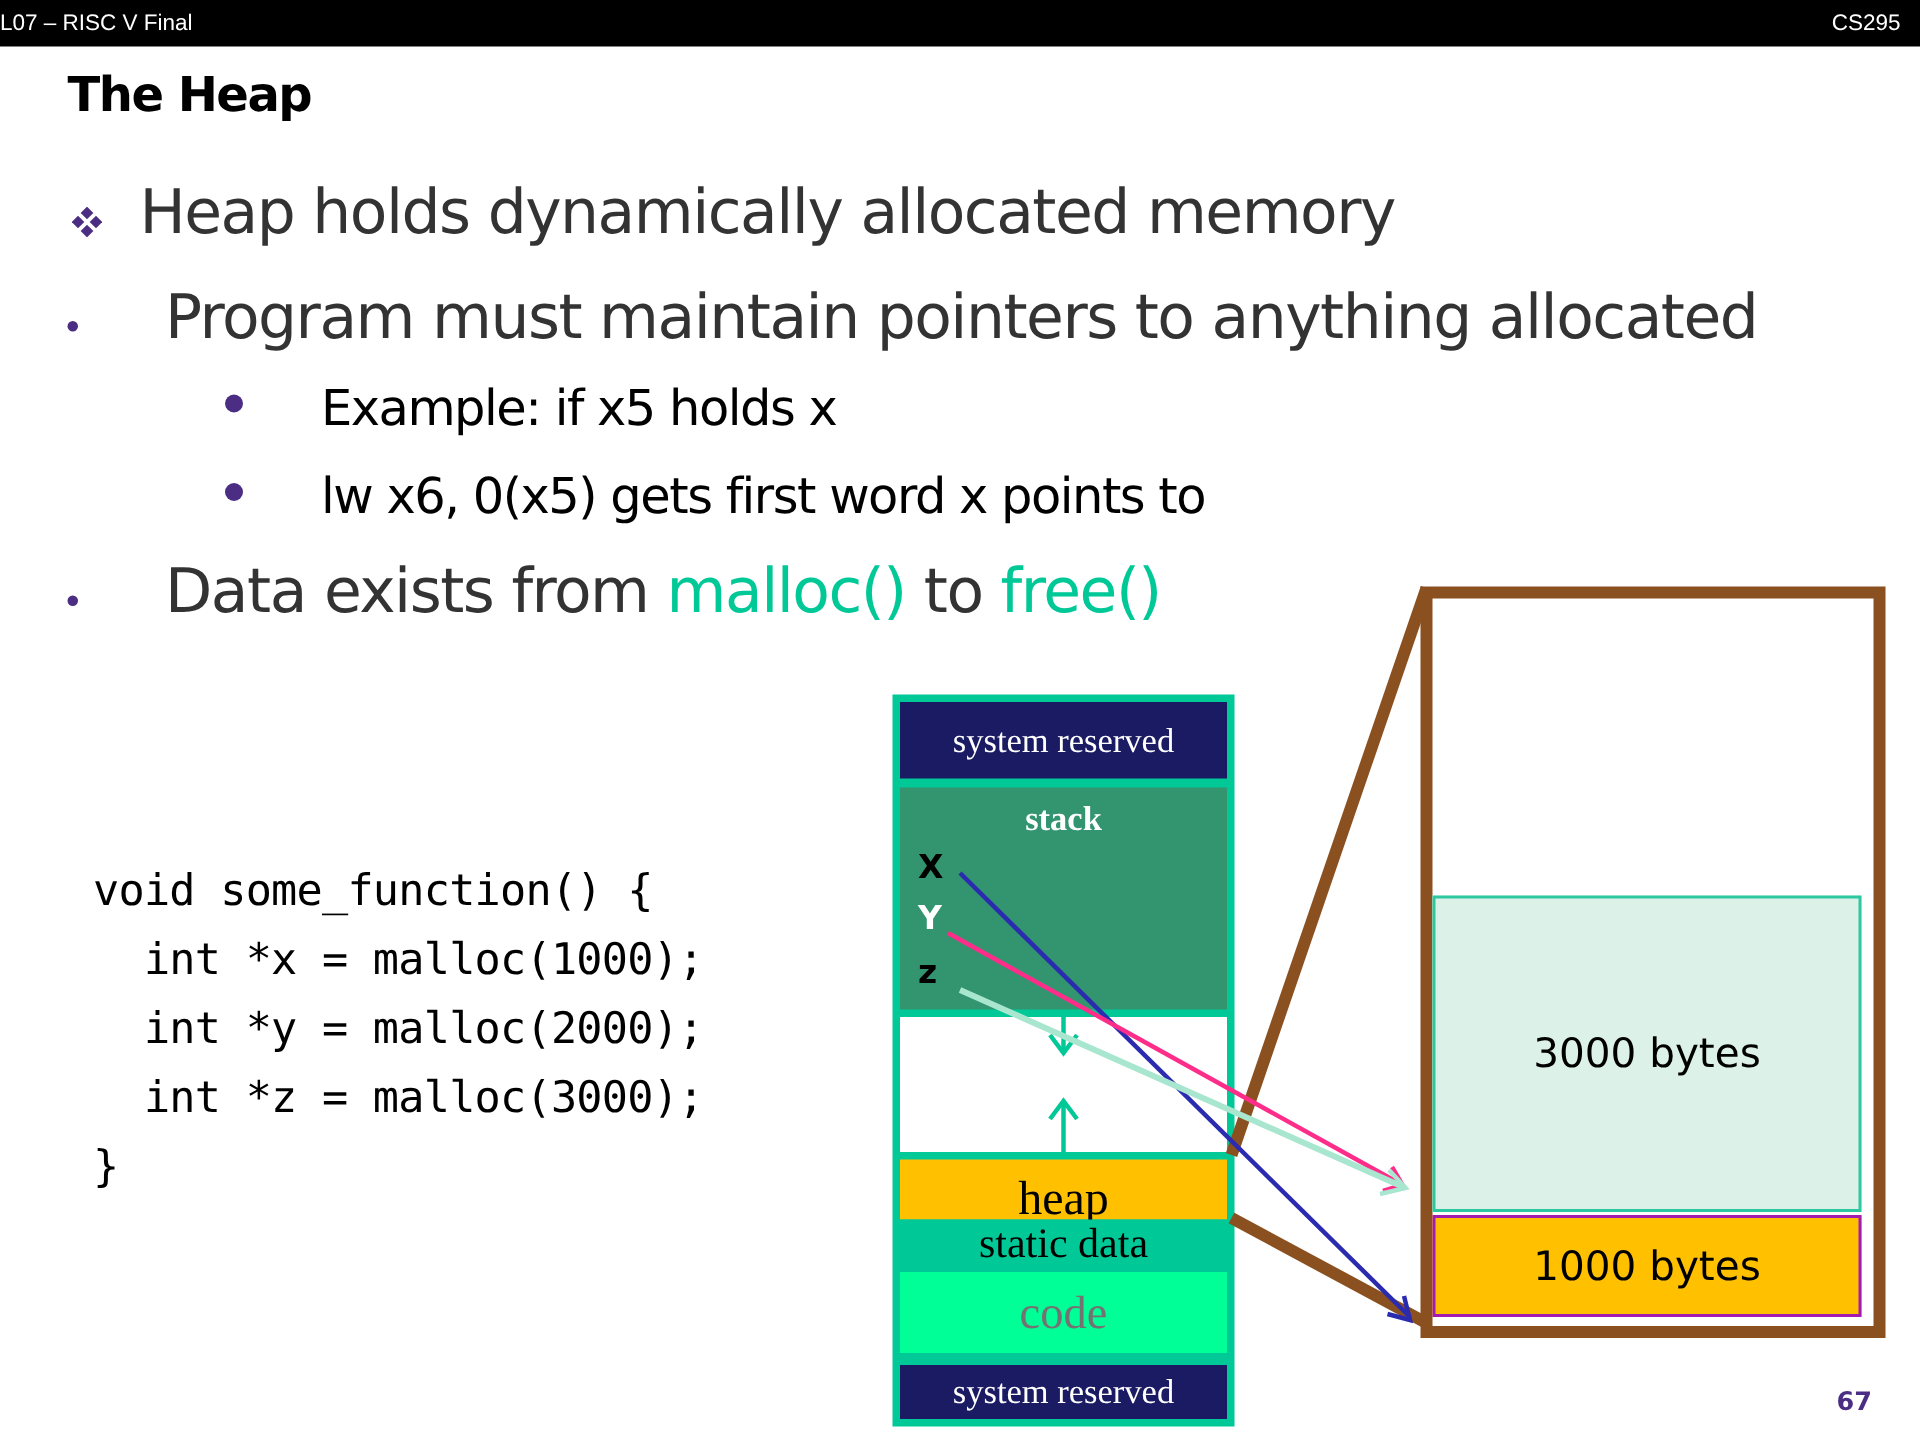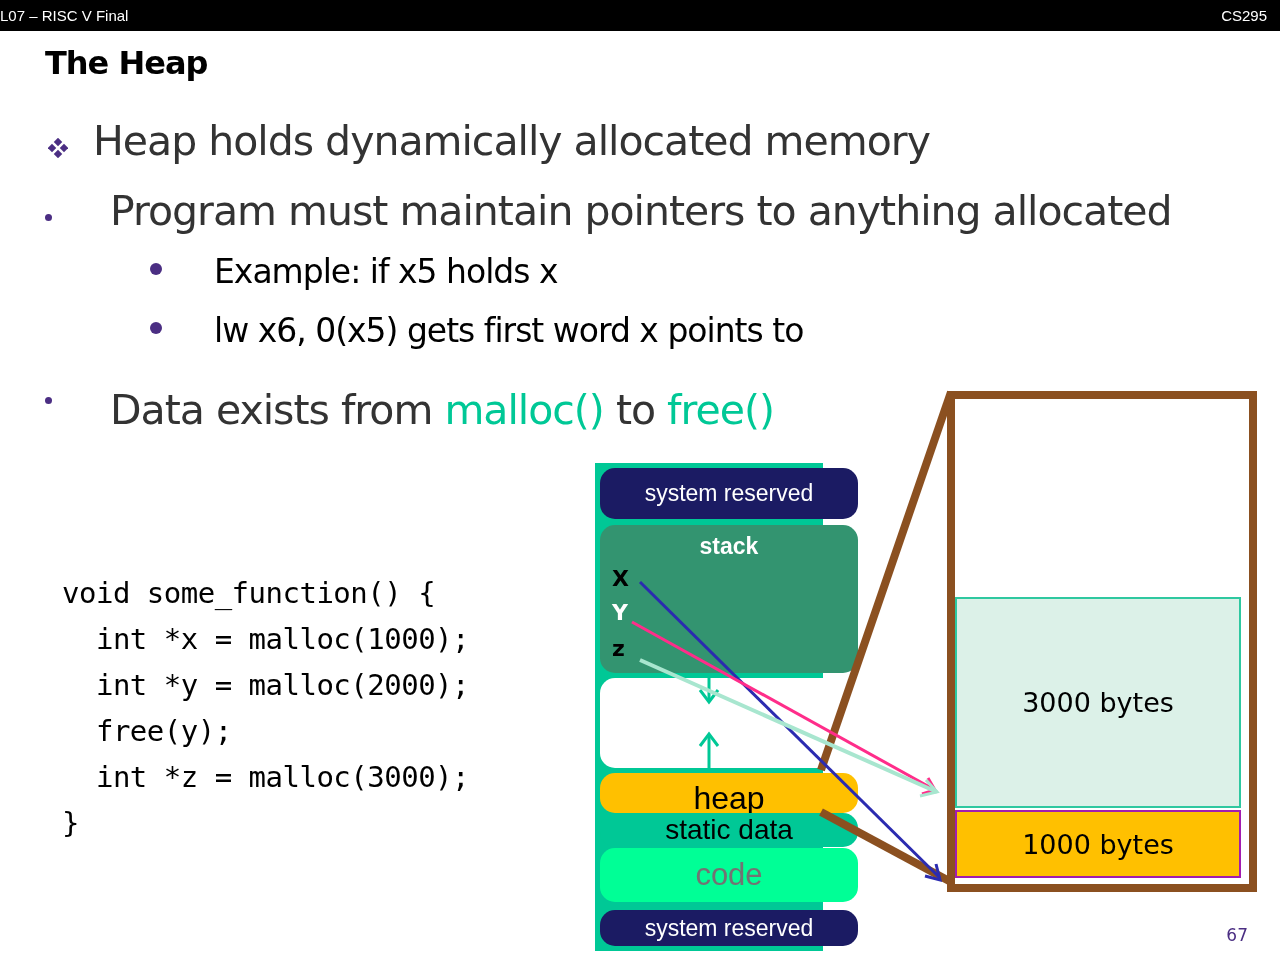--- a/index.html
+++ b/index.html
@@ -7,41 +7,41 @@
          font-family:"DejaVu Sans", sans-serif; }
   .topbar { position:absolute; left:0; top:0; width:1280px; height:31px; background:#000; color:#fff; }
   .topbar .center { position:absolute; left:0; right:0; top:7px; font-family:"Liberation Sans", sans-serif; font-size:15px; }
   .topbar .right { position:absolute; right:13px; top:7px; font-family:"Liberation Sans", sans-serif; font-size:15px;text-align:center; }
   .title { position:absolute; left:45px; top:44px; font-family:"DejaVu Sans", sans-serif; font-weight:bold; font-size:32px; color:#000; letter-spacing:-1px; }
   .line { position:absolute; color:#333; font-family:"DejaVu Sans", sans-serif; white-space:nowrap; }
   .l1 { left:93px; top:117px; font-size:41px; letter-spacing:-1px; }
   .l2 { left:110px; top:187px; font-size:41px; letter-spacing:-1px; }
   .l3 { left:214px; top:252px; font-size:33px; color:#000; letter-spacing:-1px; }
   .l4 { left:214px; top:311px; font-size:33px; color:#000; letter-spacing:-1px; }
-  .l5 { left:110px; top:370px; font-size:41px; letter-spacing:-1px;margin-top:16px; }
+  .l5 { left:110px; top:370px; font-size:41px; letter-spacing:-1px; }
   .accent { color:#00c896; }
   .bullet-sq { position:absolute; left:48px; top:138px; width:20px; height:20px; }
   .dot-small { position:absolute; width:7px; height:7px; border-radius:50%; background:#4b2e83; }
   .dot-big { position:absolute; width:12px; height:12px; border-radius:50%; background:#4b2e83; }
   .code { position:absolute; left:62px; top:570px; font-family:"DejaVu Sans Mono", monospace; font-size:29px; line-height:46px; color:#000; white-space:pre; letter-spacing:-0.5px; }
   .mem { position:absolute; left:595px; top:463px; width:228px; height:488px; background:#00c896; }
-  .seg { position:absolute; left:5px; width:258px; text-align:center; font-family:Liberation Sans, sans-serif;border-radius:15px; }
+  .seg { position:absolute; left:5px; width:218px; text-align:center; font-family:Liberation Serif, serif; }
   .seg-sys1 { top:5px; height:51px; background:#1b1b63; color:#fff; font-size:23px; line-height:51px; }
   .seg-stack { top:62px; height:148px; background:#339470; color:#fff; font-weight:bold; font-size:23px; }
   .seg-free { top:215px; height:90px; background:#ffffff; }
   .seg-heap { top:310px; height:40px; background:#ffc000; color:#000; font-size:32px; line-height:50px; }
   .seg-static { top:350px; height:34px; background:#00c896; color:#000; font-size:28px; line-height:34px; }
   .seg-code { top:385px; height:54px; background:#00ff96; color:#737373; font-size:31px; line-height:54px; }
   .seg-sys2 { top:447px; height:36px; background:#1b1b63; color:#fff; font-size:23px; line-height:36px; }
   .stacklbl { position:absolute; left:612px; font-weight:bold; font-size:22px; font-family:"DejaVu Sans", sans-serif; }
   .zoombox { position:absolute; left:947px; top:391px; width:294px; height:485px; border:8px solid #8b5020; background:#fff; }
   .blk3000 { position:absolute; left:955px; top:597px; width:286px; height:211px; background:#dcf1e8; border:2px solid #2ec8a0; box-sizing:border-box; }
   .blk1000 { position:absolute; left:955px; top:810px; width:286px; height:68px; background:#ffc000; border:2px solid #a21caf; box-sizing:border-box; }
   .blktext { position:absolute; left:0; right:0; text-align:center; font-family:"DejaVu Sans", sans-serif; font-size:27px; color:#000; }
-  .pagenum { position:absolute; right:32px; top:925px; font-family:"DejaVu Sans", sans-serif; font-weight:normal; font-size:17px; color:#4b2e83;margin-left:24px; }
+  .pagenum { position:absolute; right:32px; top:925px; font-family:"DejaVu Sans", sans-serif; font-weight:bold; font-size:17px; color:#4b2e83;margin-left:24px; }
   svg.overlay { position:absolute; left:0; top:0; width:1280px; height:960px; pointer-events:none; }
 </style>
 </head>
 <body>
 
 <div class="topbar">
   <div class="center">L07 – RISC V Final</div>
   <div class="right">CS295</div>
 </div>
 
@@ -60,21 +60,21 @@
 
 <div class="dot-big" style="left:150px;top:263px;"></div>
 <div class="line l3">Example: if x5 holds x</div>
 
 <div class="dot-big" style="left:150px;top:322px;"></div>
 <div class="line l4">lw x6, 0(x5) gets first word x points to</div>
 
 <div class="dot-small" style="left:45px;top:397px;"></div>
 <div class="line l5"><span>Data exists from </span><span class="accent">malloc()</span><span> to </span><span class="accent">free()</span></div>
 
-<div class="code"><div>void some_function() {</div><div>  int *x = malloc(1000);</div><div>  int *y = malloc(2000);</div><div>  free(y);</div><div>  int *z = malloc(3000);</div><div>}</div></div>
+<div class="code"><div>void some_function() {</div><div>  int *x = malloc(1000);</div><div>  int *y = malloc(2000);</div><div>  int *z = malloc(3000);</div><div>}</div></div>
 
 <div class="mem">
   <div class="seg seg-sys1">system reserved</div>
   <div class="seg seg-stack">
       <div style="padding-top:8px;">stack</div>
     </div>
   <div class="seg seg-free"></div>
   <div class="seg seg-heap">heap</div>
   <div class="seg seg-static">static data</div>
   <div class="seg seg-code">code</div>

